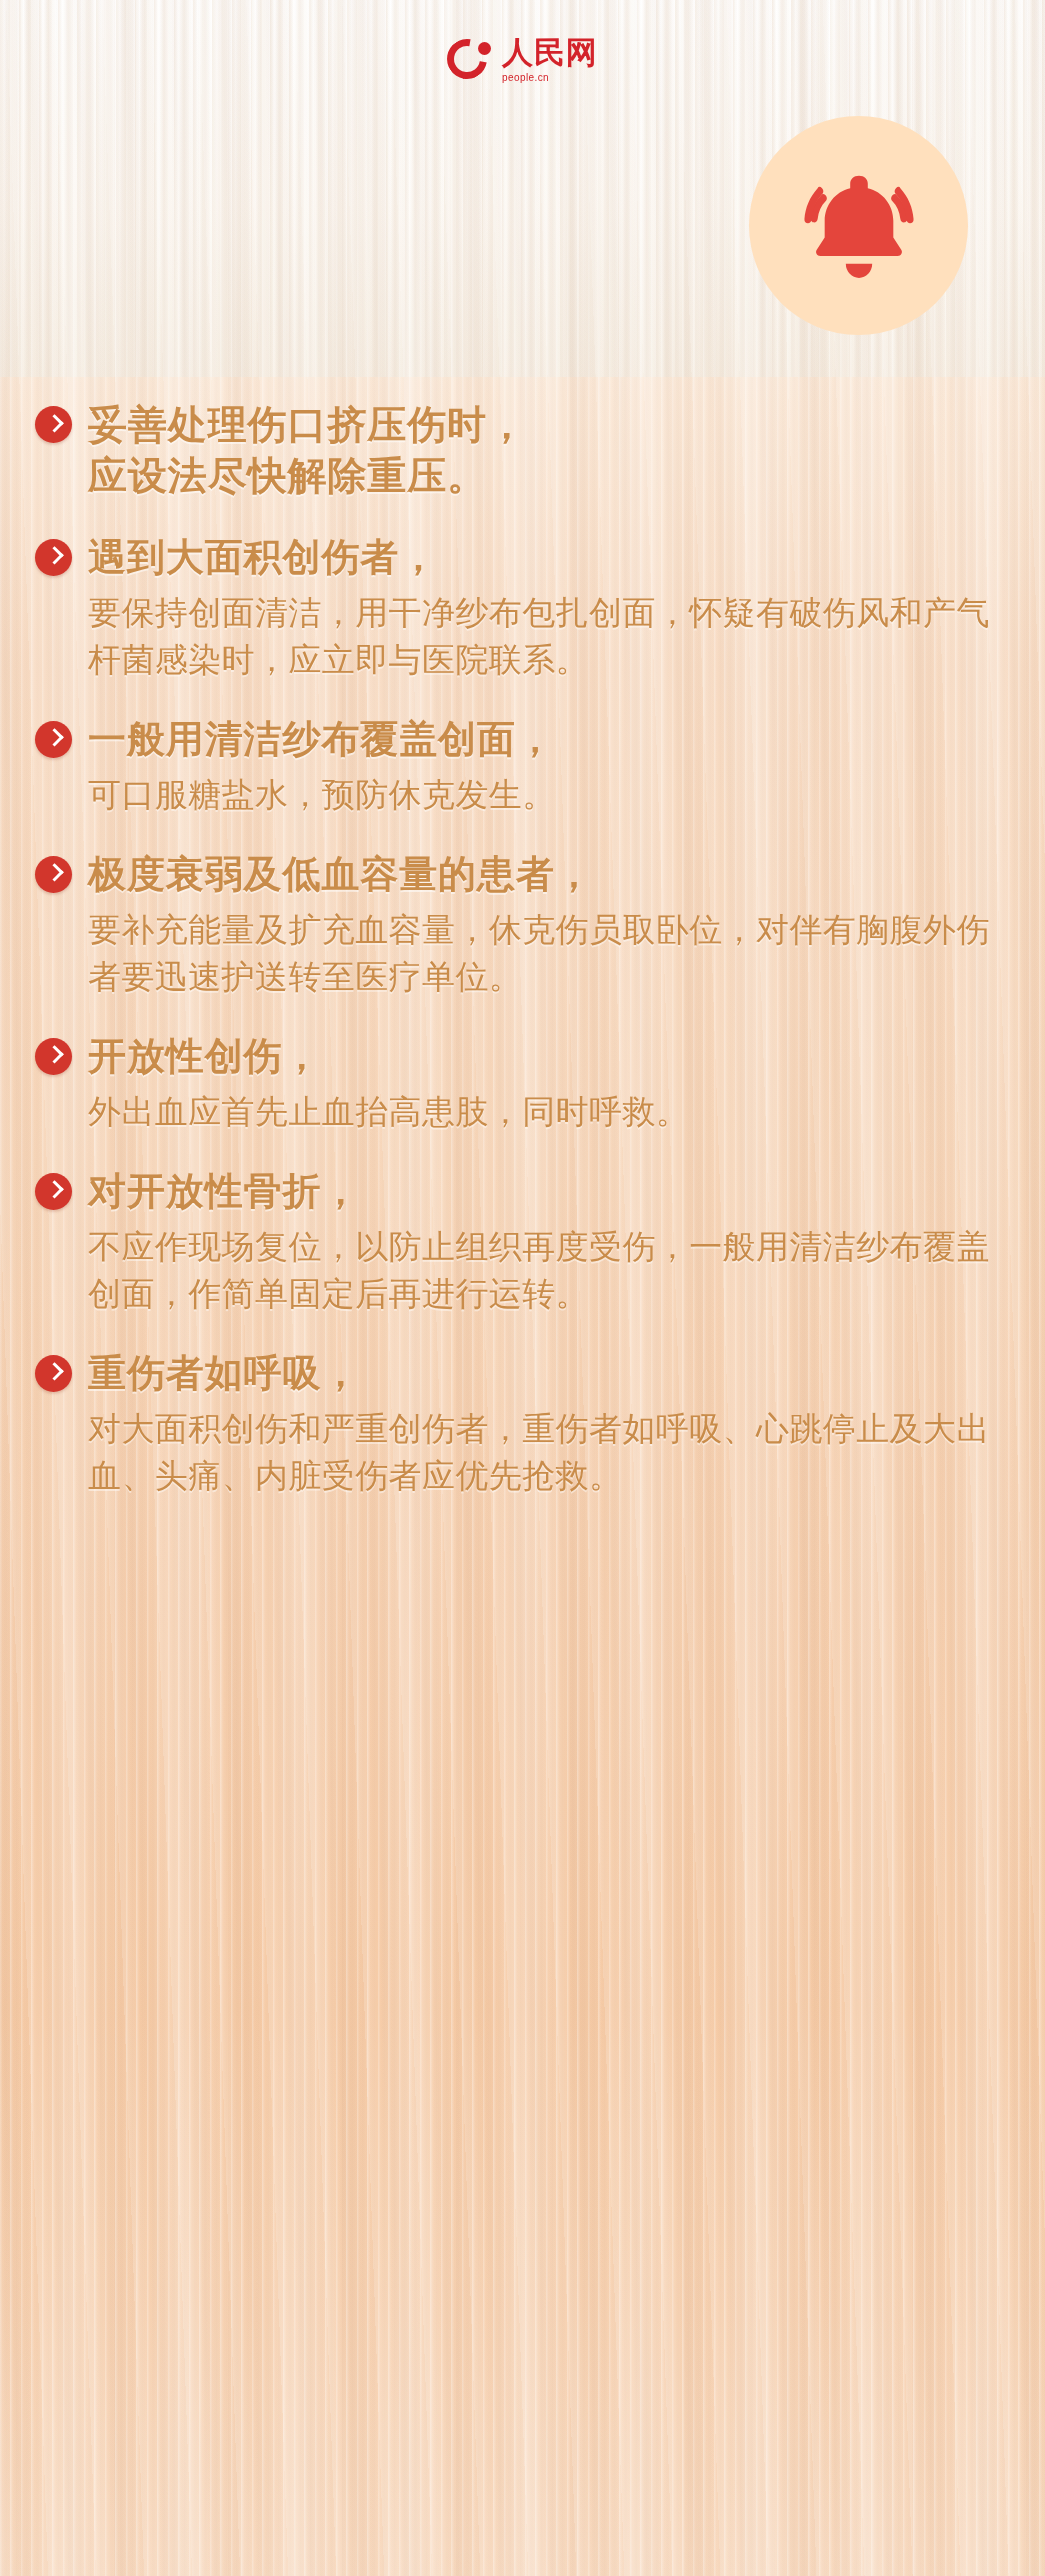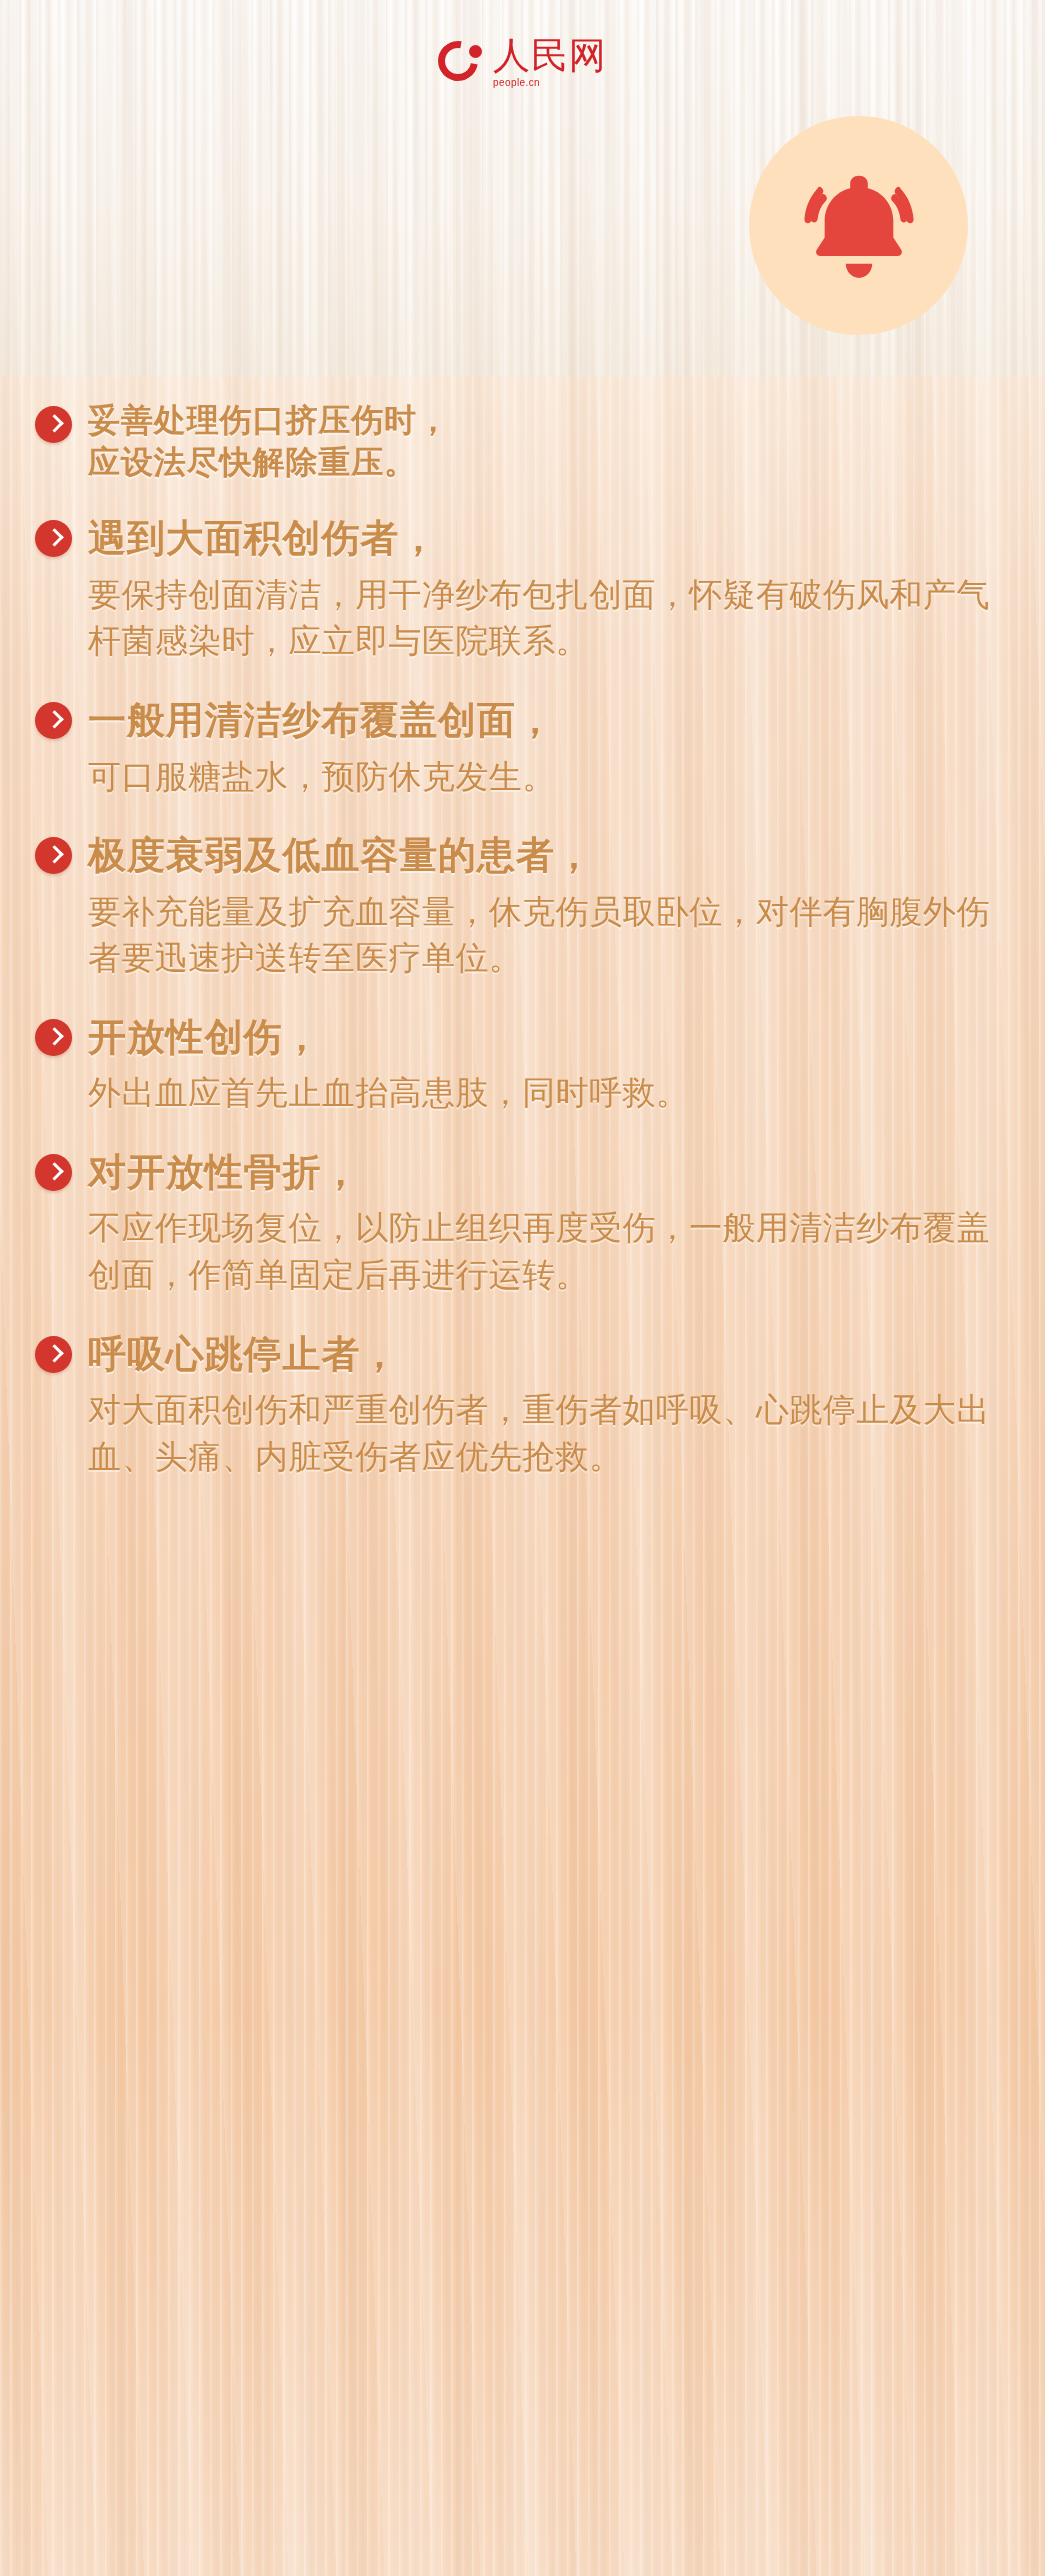--- a/index.html
+++ b/index.html
@@ -95,22 +95,22 @@
     height: 13px;
     background: #d3232a;
     border-radius: 50%;
   }
   .logo-text {
     display: flex;
     flex-direction: column;
     line-height: 1;
   }
   .logo-cn {
-    font-size: 37px;
-    font-weight: 400;
+    font-size: 31px;
+    font-weight: 700;
     color: #d3232a;
     letter-spacing: 0.9px;
     font-family: "Liberation Sans", sans-serif;
   }
   .logo-en {
     margin-top: 4.4px;
     font-size: 10px;
     color: #d3232a;
     letter-spacing: 0.4px;
   }
@@ -201,21 +201,21 @@
   .item-sub {
     font-size: 33px;
     color: #c98c4a;
     line-height: 1.42;
     letter-spacing: 0.4px;
     margin-top: 8px;
     text-shadow: 0 1.8px 0 rgba(255,255,255,0.45);
   }
   .item.first .item-head {
     font-weight: 700;
-    font-size: 32px;
+    font-size: 39px;
   }
 </style>
 </head>
 <body>
 
 <div class="poster">
   <div class="header-band"></div>
   <div class="texture"></div>
   <div class="texture2"></div>
 
@@ -292,20 +292,20 @@
       <span class="marker"></span>
       <div class="item-body">
         <div class="item-head">对开放性骨折，</div>
         <div class="item-sub">不应作现场复位，以防止组织再度受伤，一般用清洁纱布覆盖创面，作简单固定后再进行运转。</div>
       </div>
     </div>
 
     <div class="item">
       <span class="marker"></span>
       <div class="item-body">
-        <div class="item-head">呼吸心跳停止者，</div>
+        <div class="item-head">重伤者如呼吸，</div>
         <div class="item-sub">对大面积创伤和严重创伤者，重伤者如呼吸、心跳停止及大出血、头痛、内脏受伤者应优先抢救。</div>
       </div>
     </div>
 
   </div>
 </div>
 
 
 </body></html>

